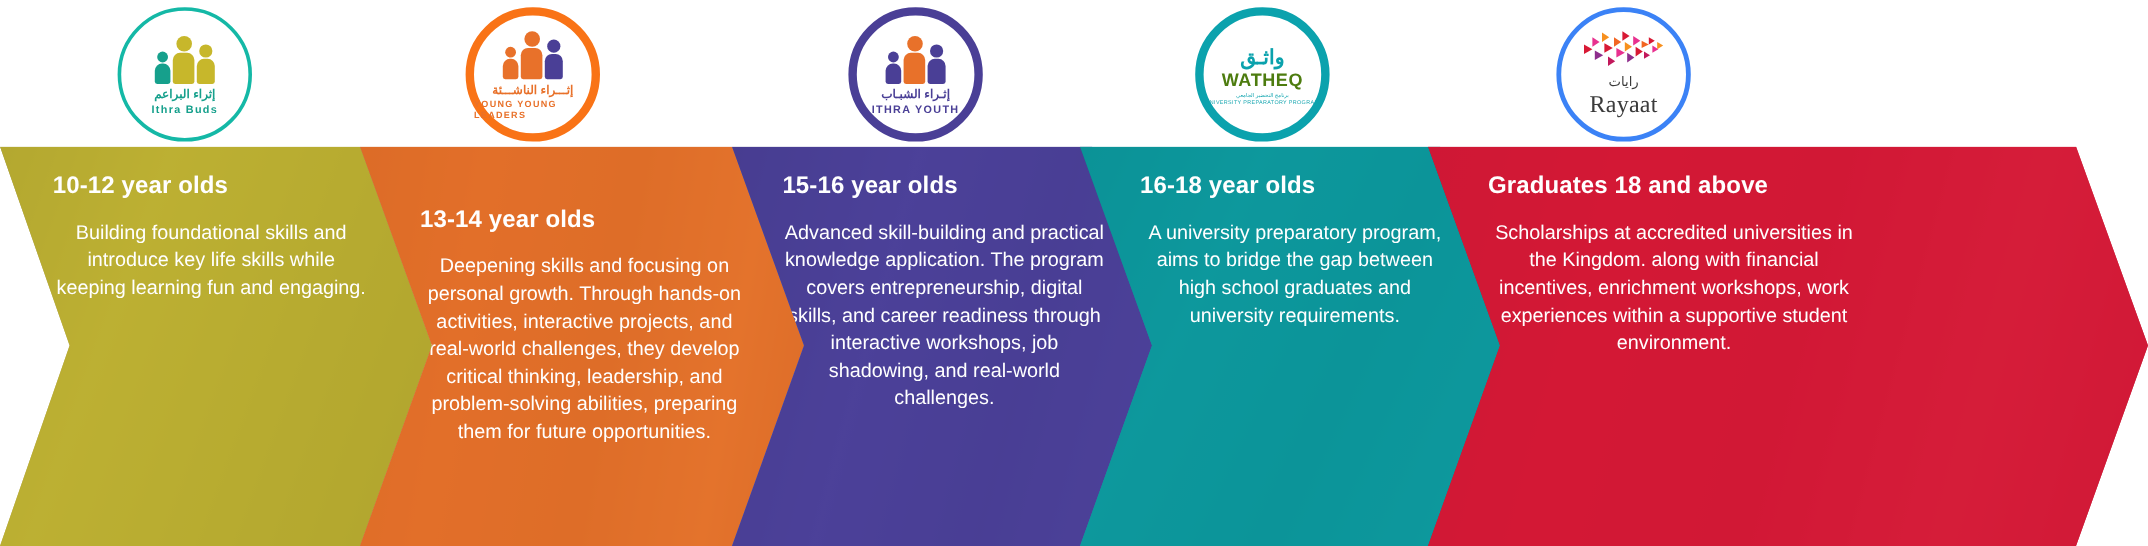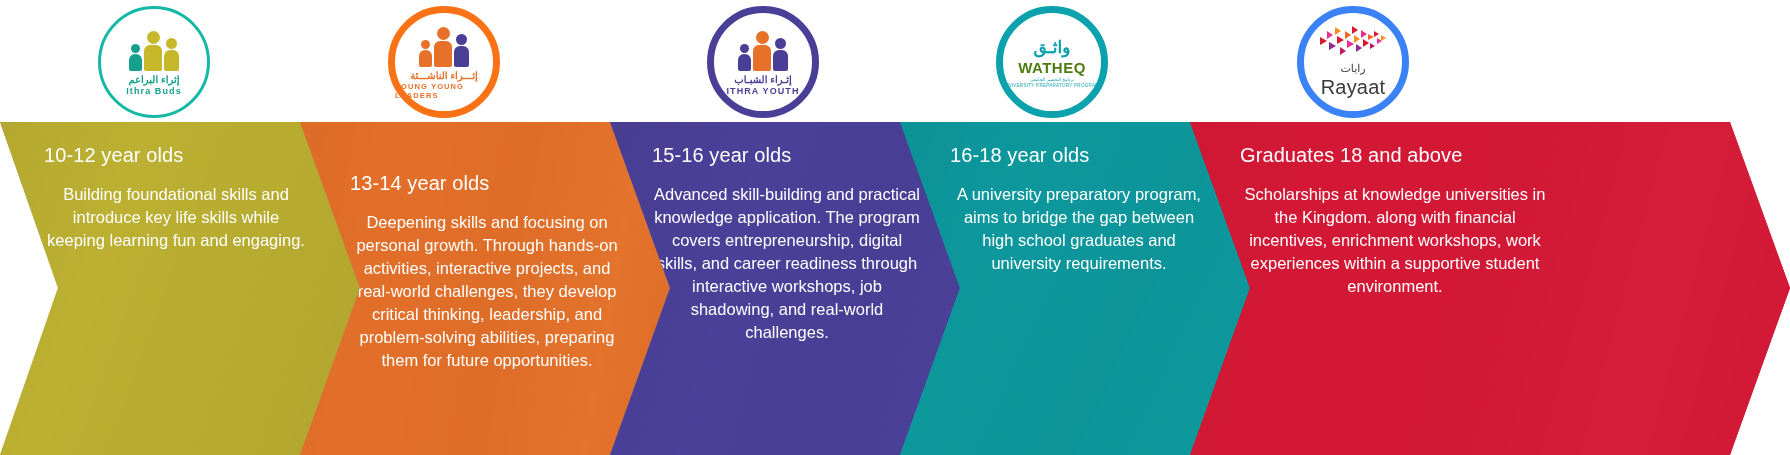--- a/index.html
+++ b/index.html
@@ -17,21 +17,21 @@
     position: absolute; top: 6px;
     width: 112px; height: 112px; border-radius: 50%;
     background: #ffffff;
     display: flex; flex-direction: column;
     align-items: center; justify-content: center;
   }
   .logo-badge.b0 { left: 98px;  border: 3px solid #14b8a6; }
   .logo-badge.b1 { left: 388px; border: 7px solid #f97316; }
   .logo-badge.b2 { left: 707px; border: 7px solid #4a3f96; }
   .logo-badge.b3 { left: 996px; border: 7px solid #0ba2ad; }
-  .logo-badge.b4 { left: 1297px;border: 7px solid #3b82f6; }
+  .logo-badge.b4 { left: 1297px;border: 4px solid #3b82f6; font-family: Liberation Serif, serif; }
 
   .logo-art { height: 42px; display:flex; align-items:flex-end; justify-content:center; gap:2px; }
   .fig { display:flex; flex-direction:column; align-items:center; }
   .fig .head { border-radius:50%; }
   .fig .body { border-radius: 6px 6px 2px 2px; }
   .fig.s .head { width:9px; height:9px; margin-bottom:1px; }
   .fig.s .body { width:13px; height:17px; }
   .fig.m .head { width:13px; height:13px; margin-bottom:1px; }
   .fig.m .body { width:18px; height:26px; }
   .fig.l .head { width:11px; height:11px; margin-bottom:1px; }
@@ -54,21 +54,21 @@
   .chev {
     position: absolute; top: 0; height: 333px;
     overflow: hidden;
     display: block;
   }
   .chev .photo { position:absolute; inset:0; background-size: cover; background-position: center; }
   .chev .wash  { position:absolute; inset:0; }
   .chev .txt   { position: relative; z-index: 3; padding-top: 22px; color:#fff; }
 
   .chev .head-line {
-    font-size: 20px; font-weight: normal; color: #ffffff;
+    font-size: 20px; font-weight: bold; color: #ffffff;
     letter-spacing: .1px; white-space: nowrap;
   }
   .chev .desc {
     margin-top: 16px; font-size: 16.5px; line-height: 23px;
     color: #ffffff; text-align: center;
   }
 
   
   .c0 { left: 0;    width: 360px; clip-path: polygon(0 0, 300px 0, 360px 166px, 300px 333px, 0 333px, 58px 166px); }
   .c1 { left: 300px;width: 370px; clip-path: polygon(0 0, 310px 0, 370px 166px, 310px 333px, 0 333px, 60px 166px); }
@@ -217,18 +217,18 @@
         <div class="head-line">16-18 year olds</div>
         <div class="desc">A university preparatory program, aims to bridge the gap between high school graduates and university requirements.</div>
       </div>
     </div>
 
     <div class="chev c4">
       <div class="photo" style="background:linear-gradient(105deg,#a81430 0%,#c5182f 25%,#b8162e 50%,#d63a4c 75%,#b01730 100%);"></div>
       <div class="wash" style="background:rgba(213,25,55,0.86)"></div>
       <div class="txt">
         <div class="head-line">Graduates 18 and above</div>
-        <div class="desc">Scholarships at knowledge universities in the Kingdom. along with financial incentives, enrichment workshops, work experiences within a supportive student environment.</div>
+        <div class="desc">Scholarships at accredited universities in the Kingdom. along with financial incentives, enrichment workshops, work experiences within a supportive student environment.</div>
       </div>
     </div>
 
   </div>
 </div>
 
 </body></html>

